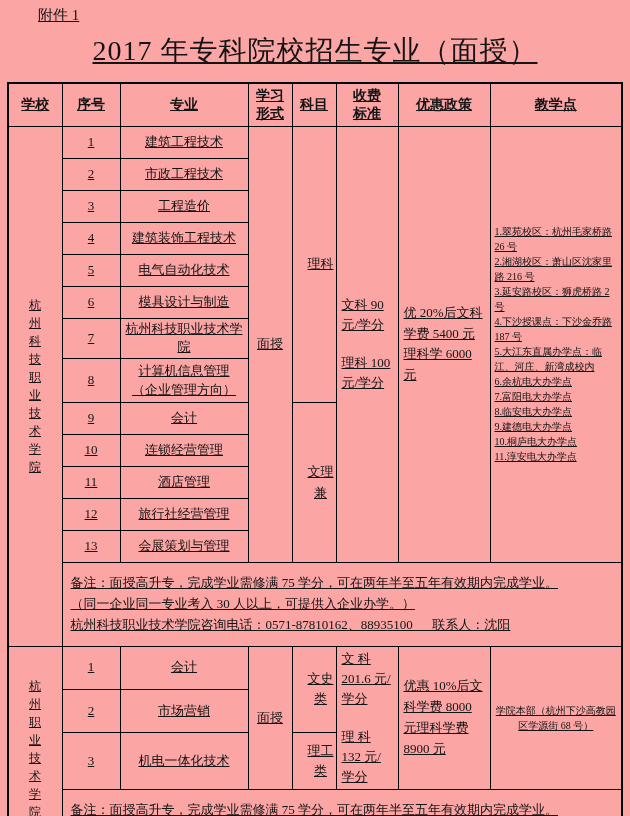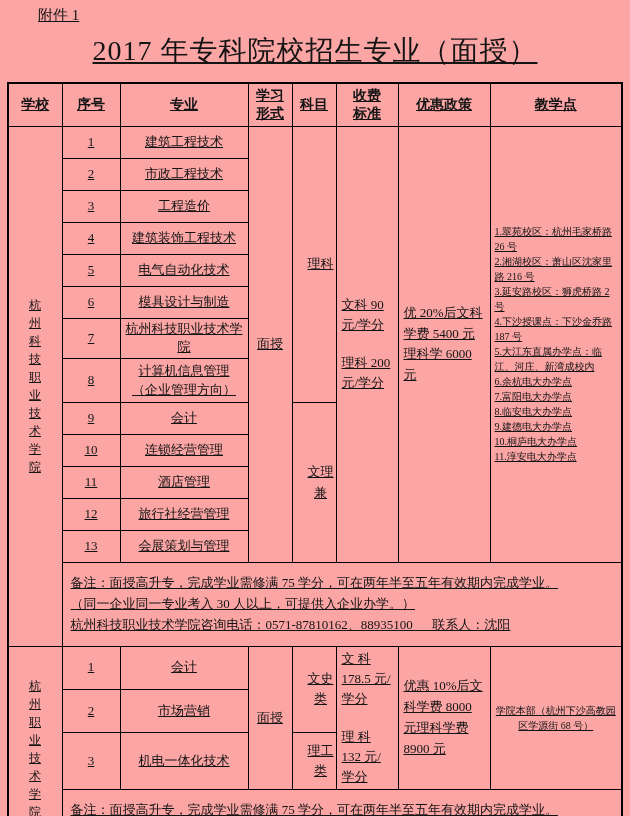--- a/index.html
+++ b/index.html
@@ -134,21 +134,21 @@
     <tr class="h-r">
       <td rowspan="14" class="school-cell">
         <div class="vtext">杭州科技职业技术学院</div>
       </td>
       <td>1</td>
       <td class="major-cell">建筑工程技术</td>
       <td rowspan="13">面授</td>
       <td rowspan="8" class="subject-cell">理科</td>
       <td rowspan="13" class="fee-cell">
         <span class="fee-line1">文科 90 元/学分</span>
-        <span class="fee-line2">理科 200 元/学分</span>
+        <span class="fee-line2">理科 100 元/学分</span>
       </td>
       <td rowspan="13" class="policy-cell">优 20%后文科学费 5400 元理科学 6000 元</td>
       <td rowspan="13" class="sites-cell">1.翠苑校区：杭州毛家桥路 26 号
 2.湘湖校区：萧山区沈家里路 216 号
 3.延安路校区：狮虎桥路 2 号
 4.下沙授课点：下沙金乔路 187 号
 5.大江东直属办学点：临江、河庄、新湾成校内
 6.余杭电大办学点
 7.富阳电大办学点
 8.临安电大办学点
@@ -214,21 +214,21 @@
 
     <tr class="h-s2r">
       <td rowspan="4" class="school-cell">
         <div class="vtext">杭州职业技术学院</div>
       </td>
       <td>1</td>
       <td class="major-cell">会计</td>
       <td rowspan="3">面授</td>
       <td rowspan="2" class="subject-cell">文史类</td>
       <td rowspan="3" class="fee-cell">
-        <span class="fee-line1">文 科 178.5 元/学分</span>
+        <span class="fee-line1">文 科 201.6 元/学分</span>
         <span class="fee-line2">理 科 132 元/学分</span>
       </td>
       <td rowspan="3" class="policy-cell">优惠 10%后文科学费 8000 元理科学费 8900 元</td>
       <td rowspan="3" class="sites-cell centered">学院本部（杭州下沙高教园区学源街 68 号）</td>
     </tr>
     <tr class="h-s2r">
       <td>2</td>
       <td class="major-cell">市场营销</td>
     </tr>
     <tr class="h-s2r3">

